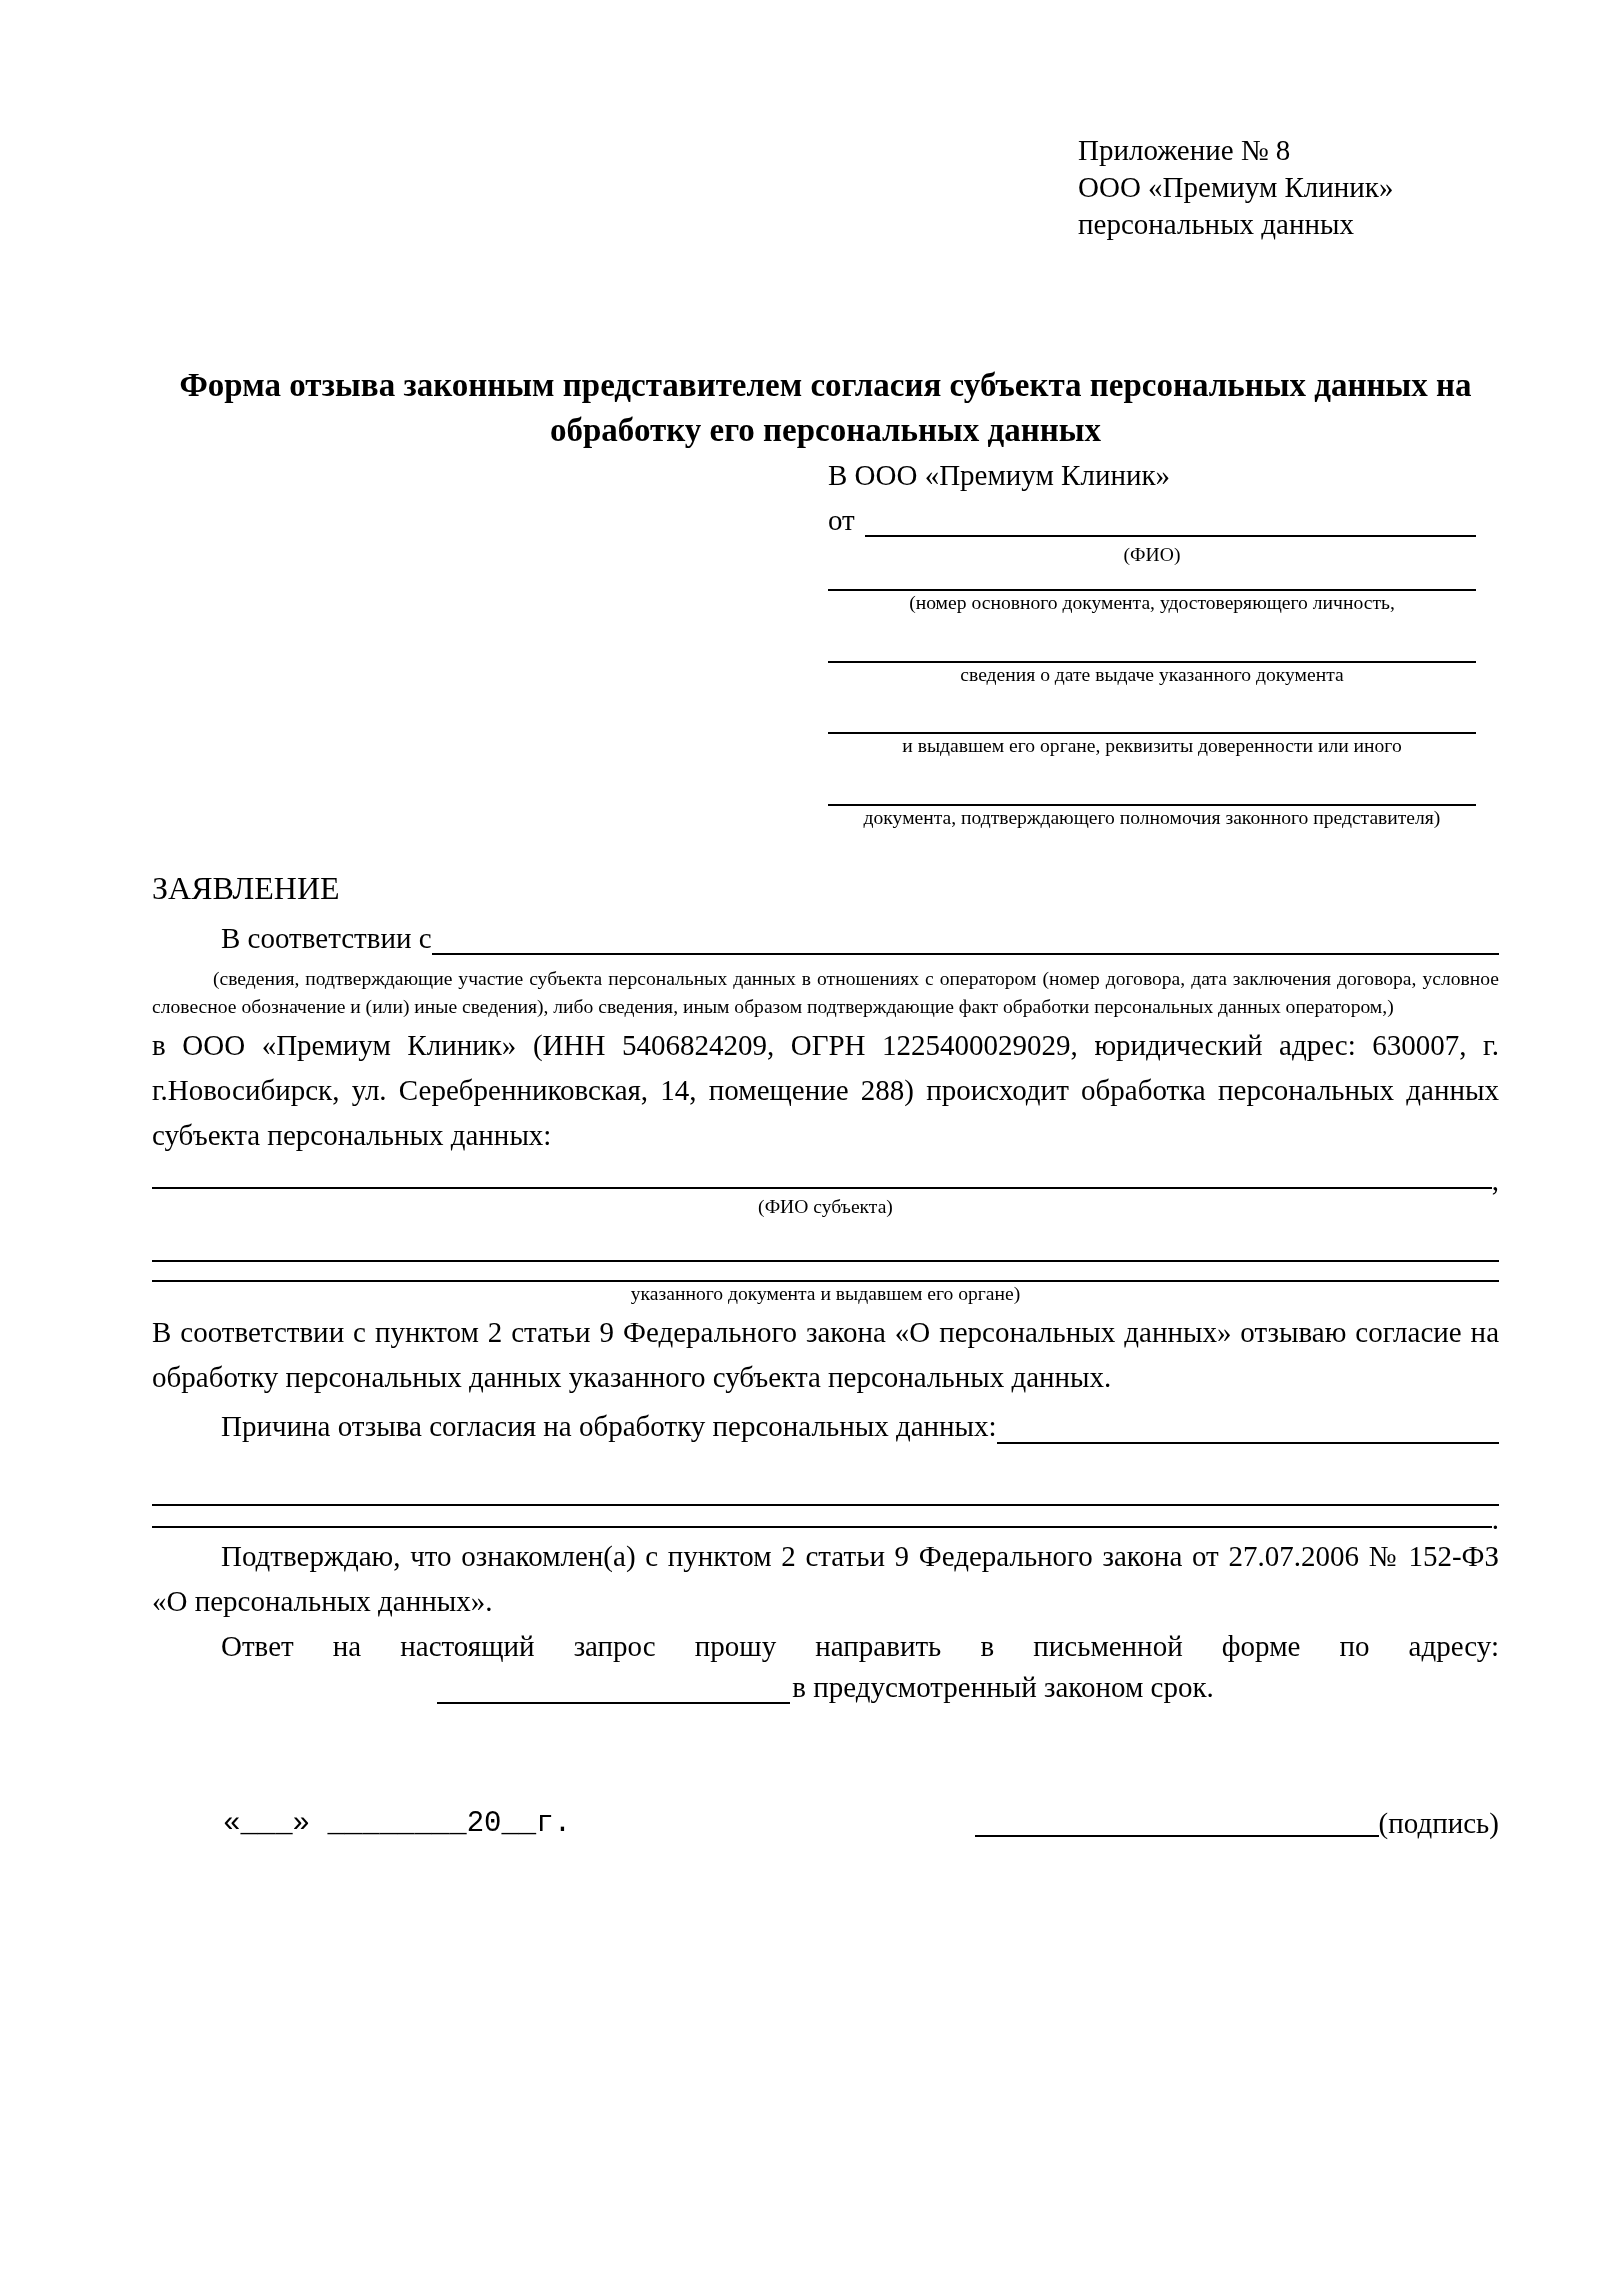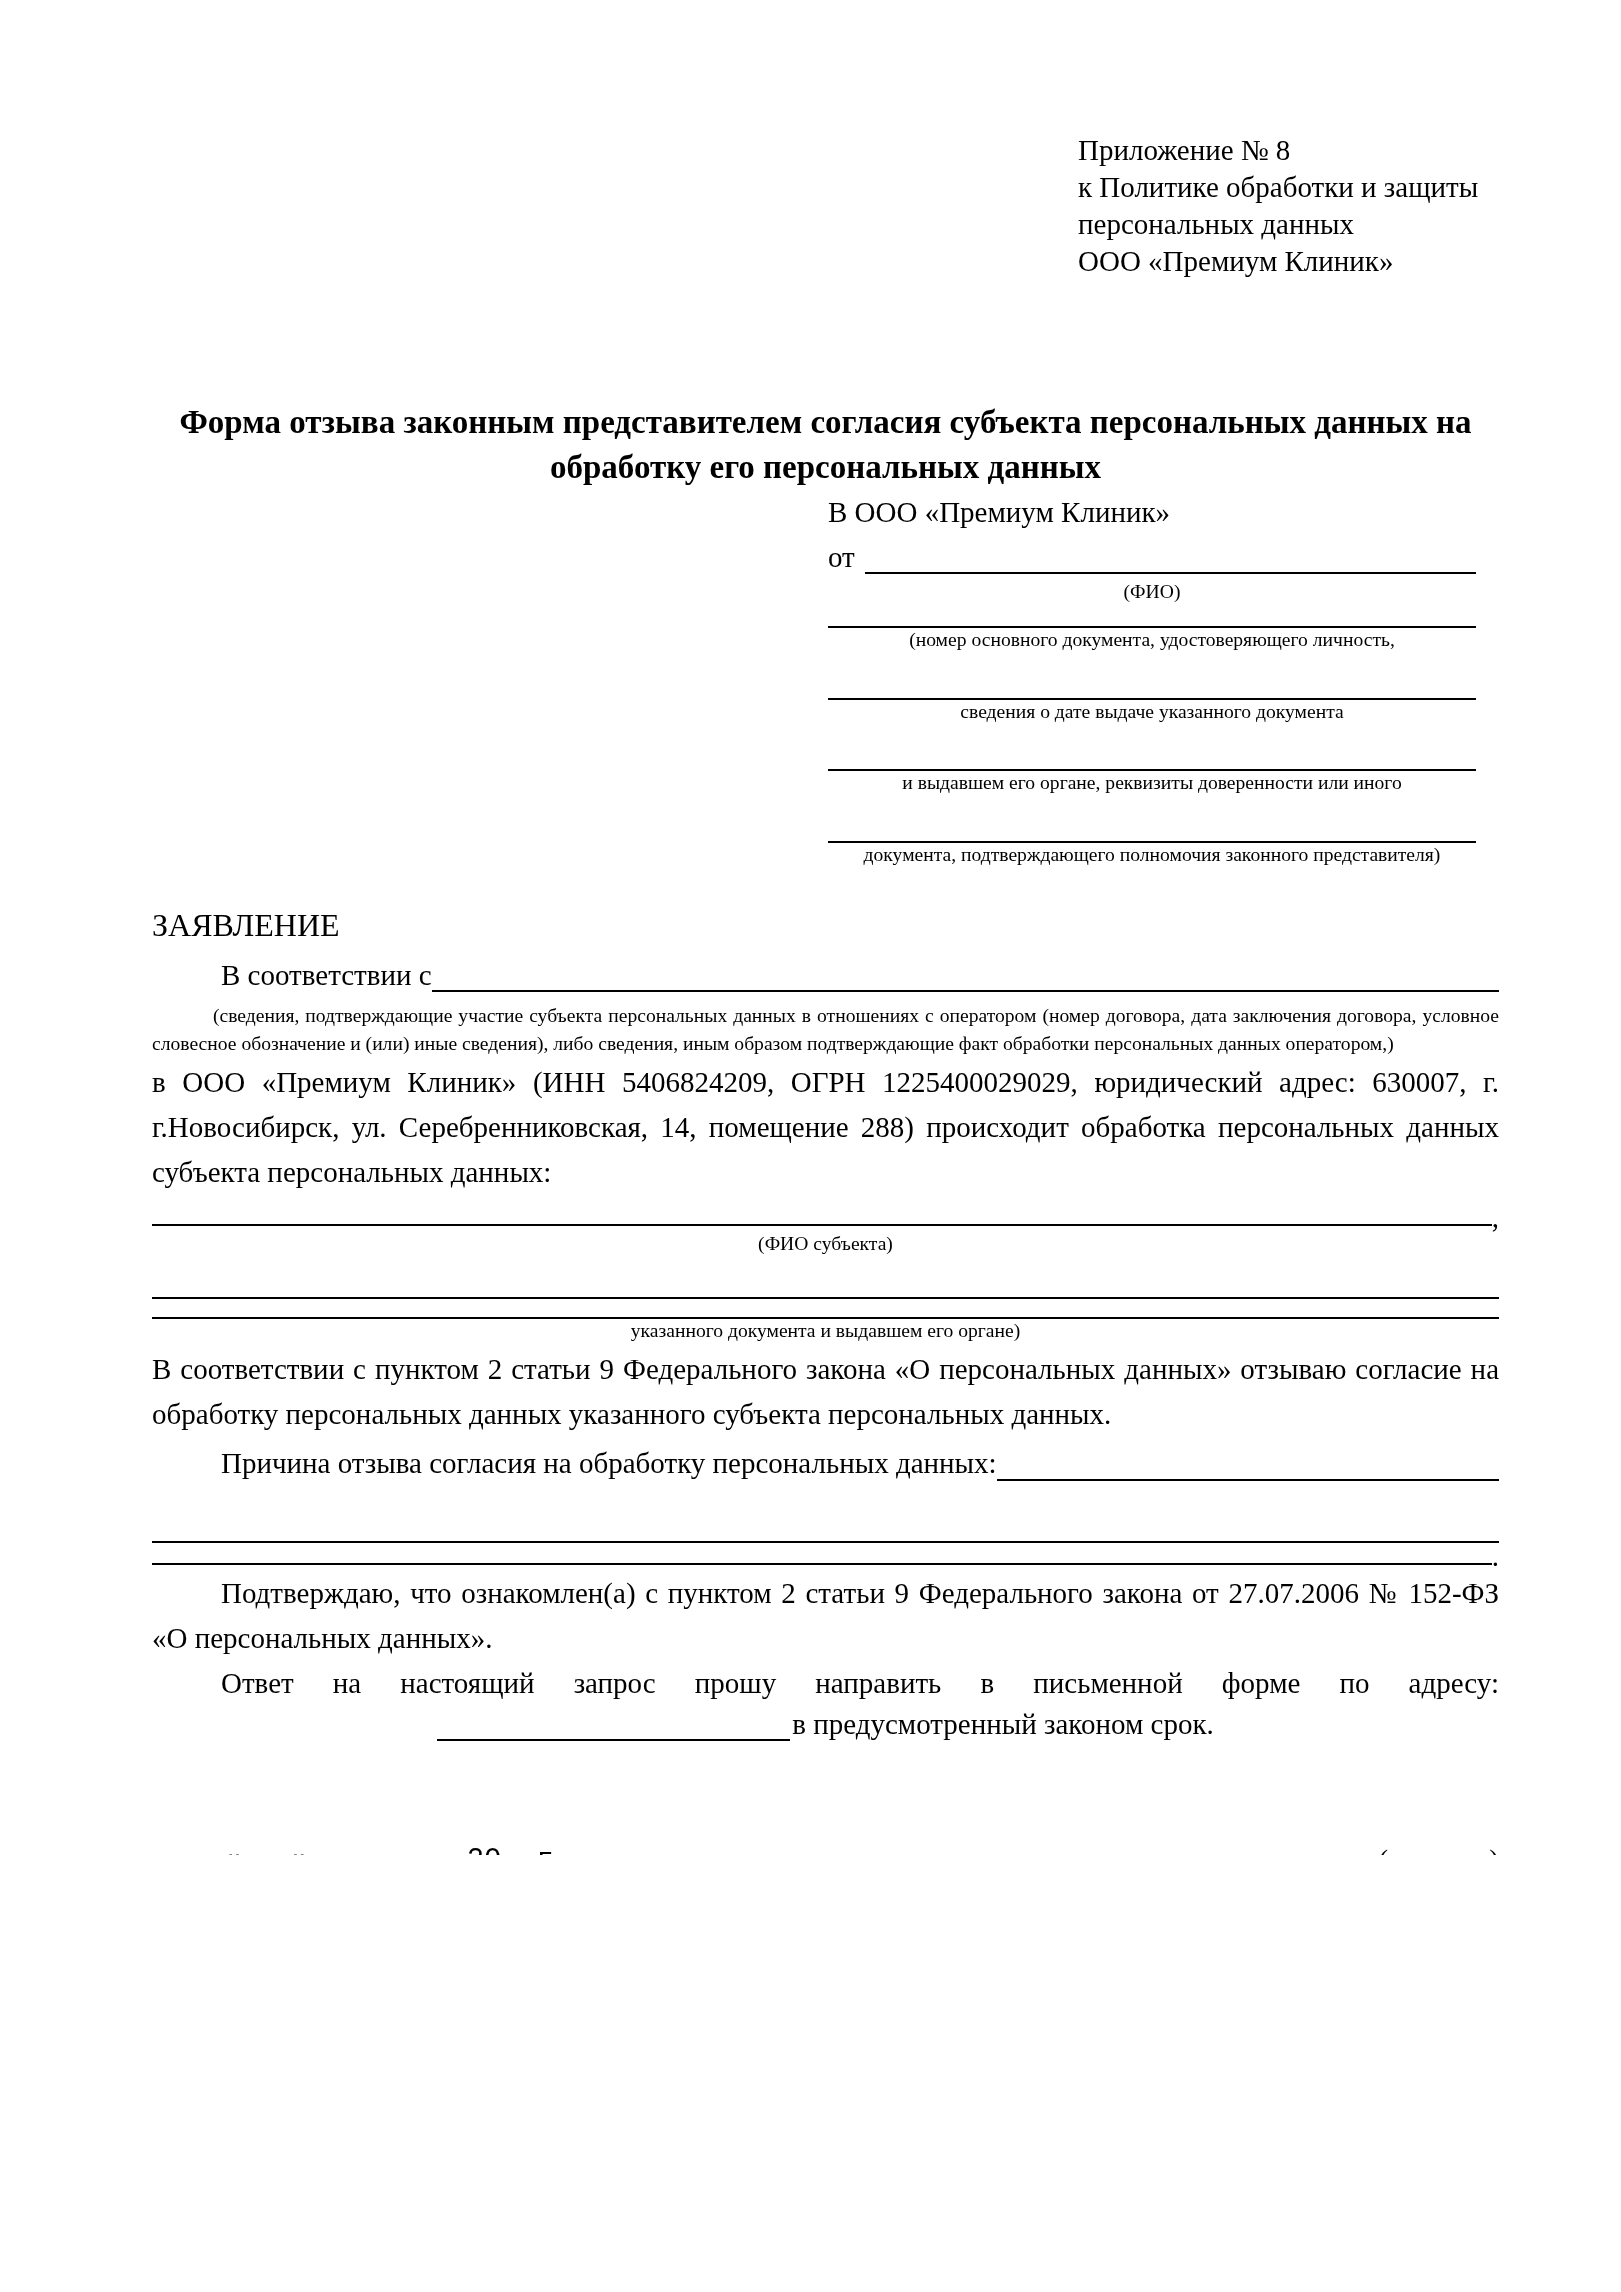--- a/index.html
+++ b/index.html
@@ -46,23 +46,22 @@
   .sig { display:flex; align-items:flex-end;justify-content:center; }
   .sigline { width:404px; border-bottom:2.9px solid #000; margin-bottom:5.9px; }
 </style>
 </head>
 <body>
 
 <div class="page" data-name="document-page">
 
   <div class="hdr" data-name="appendix-note">
     <div data-name="appendix-note-line">Приложение № 8</div>
-    <div data-name="appendix-note-line">к Политике обработки и защиты</div>
+    <div data-name="appendix-note-line">ООО «Премиум Клиник»</div>
     <div data-name="appendix-note-line">персональных данных</div>
-    <div data-name="appendix-note-line">ООО «Премиум Клиник»</div>
   </div>
 
   <div class="title" data-name="document-title">Форма отзыва законным представителем согласия субъекта персональных данных на обработку его персональных данных</div>
 
   <div class="addr" data-name="addressee-block">
     <div class="addr-to" data-name="addressee-to">В ООО «Премиум Клиник»</div>
     <div class="lrow" data-name="from-row">
       <span data-name="from-label">от</span>
       <span class="fill" data-name="from-blank-line"></span>
     </div>

